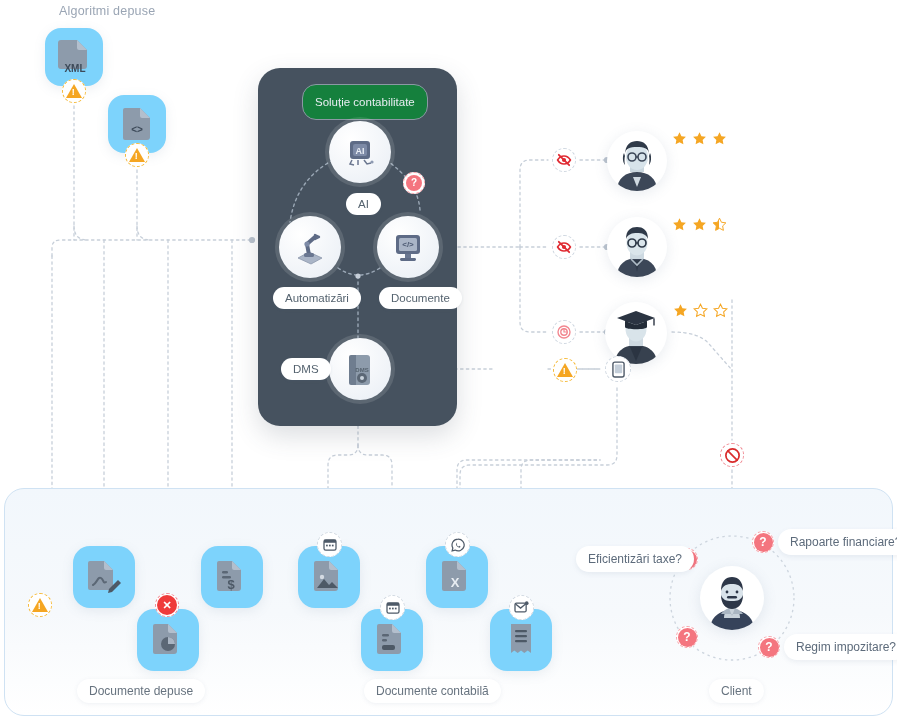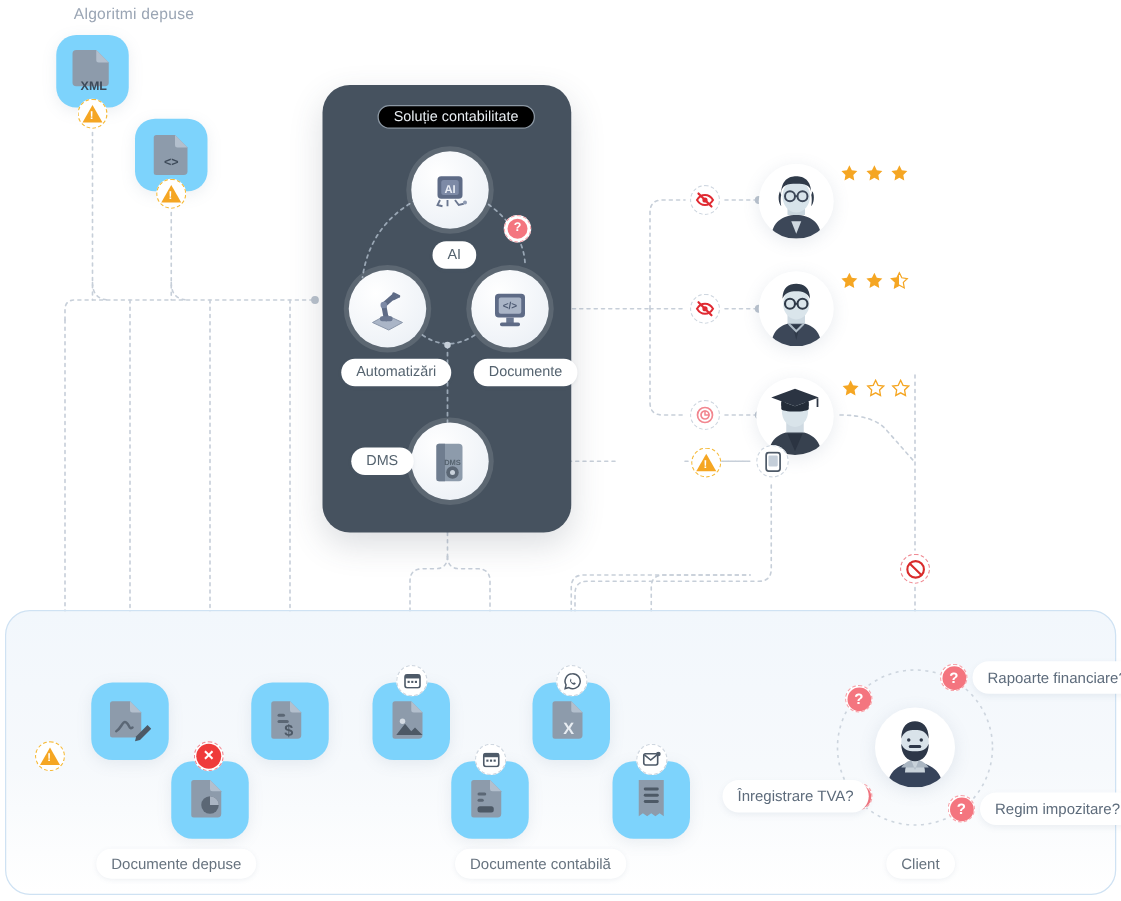--- a/index.html
+++ b/index.html
@@ -55,24 +55,24 @@
     padding:0 12px;
     height:22px;
     box-shadow:0 1px 3px rgba(90,105,125,.10);
     box-sizing:border-box;
   }
   .pill.dark-pill{
     background:#ffffff;
     color:#55636f;
   }
   .pill.head-pill{
-    background:#000000;
+    background:#15803d;
     color:#e8edf2;
     border:1px solid #8c98a4;
-    height:19px;
+    height:36px;
     font-size:11.5px;
     box-shadow:none;
   }
   .pill.q-pill{
     background:#ffffff;
     color:#5d6b7b;
     height:26px;
     border-radius:14px;
     font-size:12px;
     box-shadow:0 2px 5px rgba(100,120,145,.10);
@@ -586,32 +586,32 @@
       <rect x="27" y="30" width="10" height="2.4" rx="1.2" fill="#2d3748"></rect>
       <circle cx="27" cy="26" r="1.4" fill="#2d3748"></circle>
       <circle cx="37" cy="26" r="1.4" fill="#2d3748"></circle>
     </svg>
   </div>
 
   <div class="badge q" style="left:676px;top:548px;width:22px;height:22px;">
     <span class="ring"></span>
     <span class="q-dot">?</span>
   </div>
+  <div class="pill q-pill" style="left:576px;top:546px;">Eficientizări taxe?</div>
 
   <div class="badge q" style="left:752px;top:531px;width:22px;height:22px;">
     <span class="ring"></span>
     <span class="q-dot">?</span>
   </div>
   <div class="pill q-pill" style="left:778px;top:529px;">Rapoarte financiare?</div>
 
   <div class="badge q" style="left:676px;top:626px;width:22px;height:22px;">
     <span class="ring"></span>
     <span class="q-dot">?</span>
   </div>
-  <div class="pill q-pill" style="left:578px;top:624px;">Înregistrare TVA?</div>
 
   <div class="badge q" style="left:758px;top:636px;width:22px;height:22px;">
     <span class="ring"></span>
     <span class="q-dot">?</span>
   </div>
   <div class="pill q-pill" style="left:784px;top:634px;">Regim impozitare?</div>
 
   <div class="pill caption-pill" style="left:709px;top:679px;">Client</div>
 
 </div>

